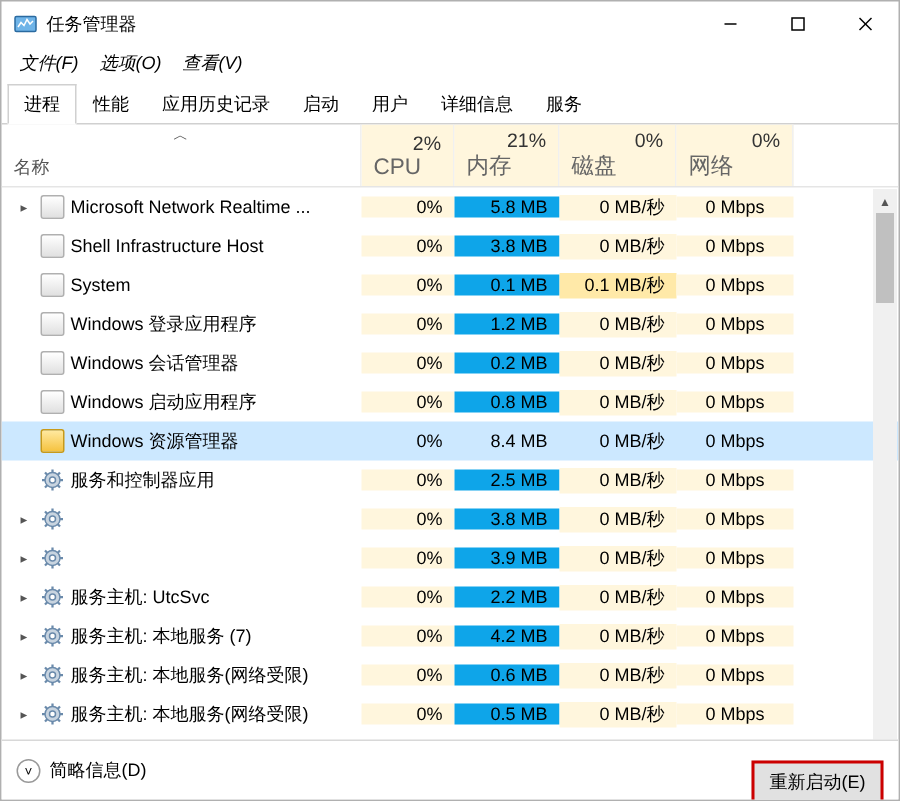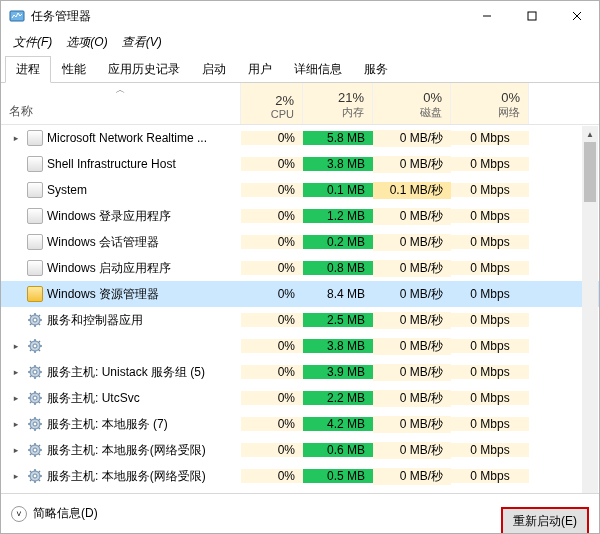--- a/index.html
+++ b/index.html
@@ -18,38 +18,38 @@
   
   .tabs { display: flex; border-bottom: 1px solid #d0d0d0; padding-left: 4px; margin-top: 2px; }
   .tab { padding: 4px 10px; border: 1px solid transparent; cursor: default; position: relative; top: 1px; }
   .tab.active { border: 1px solid #d0d0d0; border-bottom: 1px solid #fff; background: #fff; }
   
   
   .table-wrap { position: relative; height: 422px; overflow: hidden; }
   .thead { display: flex; height: 42px; border-bottom: 1px solid #e5e5e5; align-items: stretch; }
   .th { display: flex; flex-direction: column; justify-content: flex-end; padding: 4px 8px; border-right: 1px solid #f0f0f0; color: #555; }
   .th .pct { text-align: right; font-size: 13px; color: #333; }
-  .th .lbl { text-align: right; color: #666; font-size: 11px; }
+  .th .lbl { text-align: left; color: #666; font-size: 15px; }
   .th-name { width: 240px; display:flex; flex-direction:row; align-items:center; justify-content:flex-start; position:relative;}
   .th-name .sort-ind { position:absolute; top:0; left:50%; transform:translateX(-50%); font-size:10px; color:#555;}
   .th-name .name-lbl { align-self:flex-end; color:#555; }
   .th-cpu { width: 62px; background: #fff6dd; }
   .th-mem { width: 70px; background: #fff6dd; }
   .th-disk { width: 78px; background: #fff6dd; }
   .th-net { width: 78px; background: #fff6dd; }
   
   .tbody { overflow-y: hidden; }
   .row { display: flex; height: 26px; align-items: center; }
   .row.selected { background: #cce8ff !important; }
   .cell { padding: 0 8px; overflow: hidden; white-space: nowrap; text-overflow: ellipsis; }
   .c-name { width: 240px; display:flex; align-items:center; gap:4px; }
   .exp { width:14px; text-align:center; color:#555; font-size:9px; cursor:default; flex-shrink:0; }
   .ic { width:16px; height:16px; flex-shrink:0; display:inline-flex; align-items:center; justify-content:center; }
   .c-cpu { width:62px; text-align:right; background:#fff6dd; }
-  .c-mem { width:70px; text-align:right; background:#22c55e; }
+  .c-mem { width:70px; text-align:right; background:#0ea5e9; }
   .c-disk { width:78px; text-align:right; background:#fff6dd; }
   .c-disk.hi { background:#ffe9a8; }
   .c-net { width:78px; text-align:center; background:#fff6dd; }
   .row.selected .c-cpu,.row.selected .c-mem,.row.selected .c-disk,.row.selected .c-net { background:#cce8ff; }
   
   
   .vscroll { position:absolute; right:1px; top:43px; bottom:0; width:16px; background:#f0f0f0; }
   .vscroll .arrow { height:16px; display:flex; align-items:center; justify-content:center; font-size:8px; color:#555; cursor:default;}
   .vscroll .thumb { position:absolute; top:16px; height:60px; left:2px; right:2px; background:#c0c0c0; }
   
@@ -288,21 +288,20 @@
                 <line x1="8" y1="13" x2="8" y2="15"></line>
                 <line x1="1" y1="8" x2="3" y2="8"></line>
                 <line x1="13" y1="8" x2="15" y2="8"></line>
                 <line x1="3" y1="3" x2="4.5" y2="4.5"></line>
                 <line x1="11.5" y1="11.5" x2="13" y2="13"></line>
                 <line x1="3" y1="13" x2="4.5" y2="11.5"></line>
                 <line x1="11.5" y1="4.5" x2="13" y2="3"></line>
               </g>
             </svg>
           </span>
-          <span>服务主机: Unistack 服务组 (5)</span>
         </div>
         <div class="cell c-cpu">0%</div>
         <div class="cell c-mem">3.9 MB</div>
         <div class="cell c-disk">0 MB/秒</div>
         <div class="cell c-net">0 Mbps</div>
       </div>
       <div class="row">
         <div class="cell c-name">
           <span class="exp">▸</span>
           <span class="ic">

